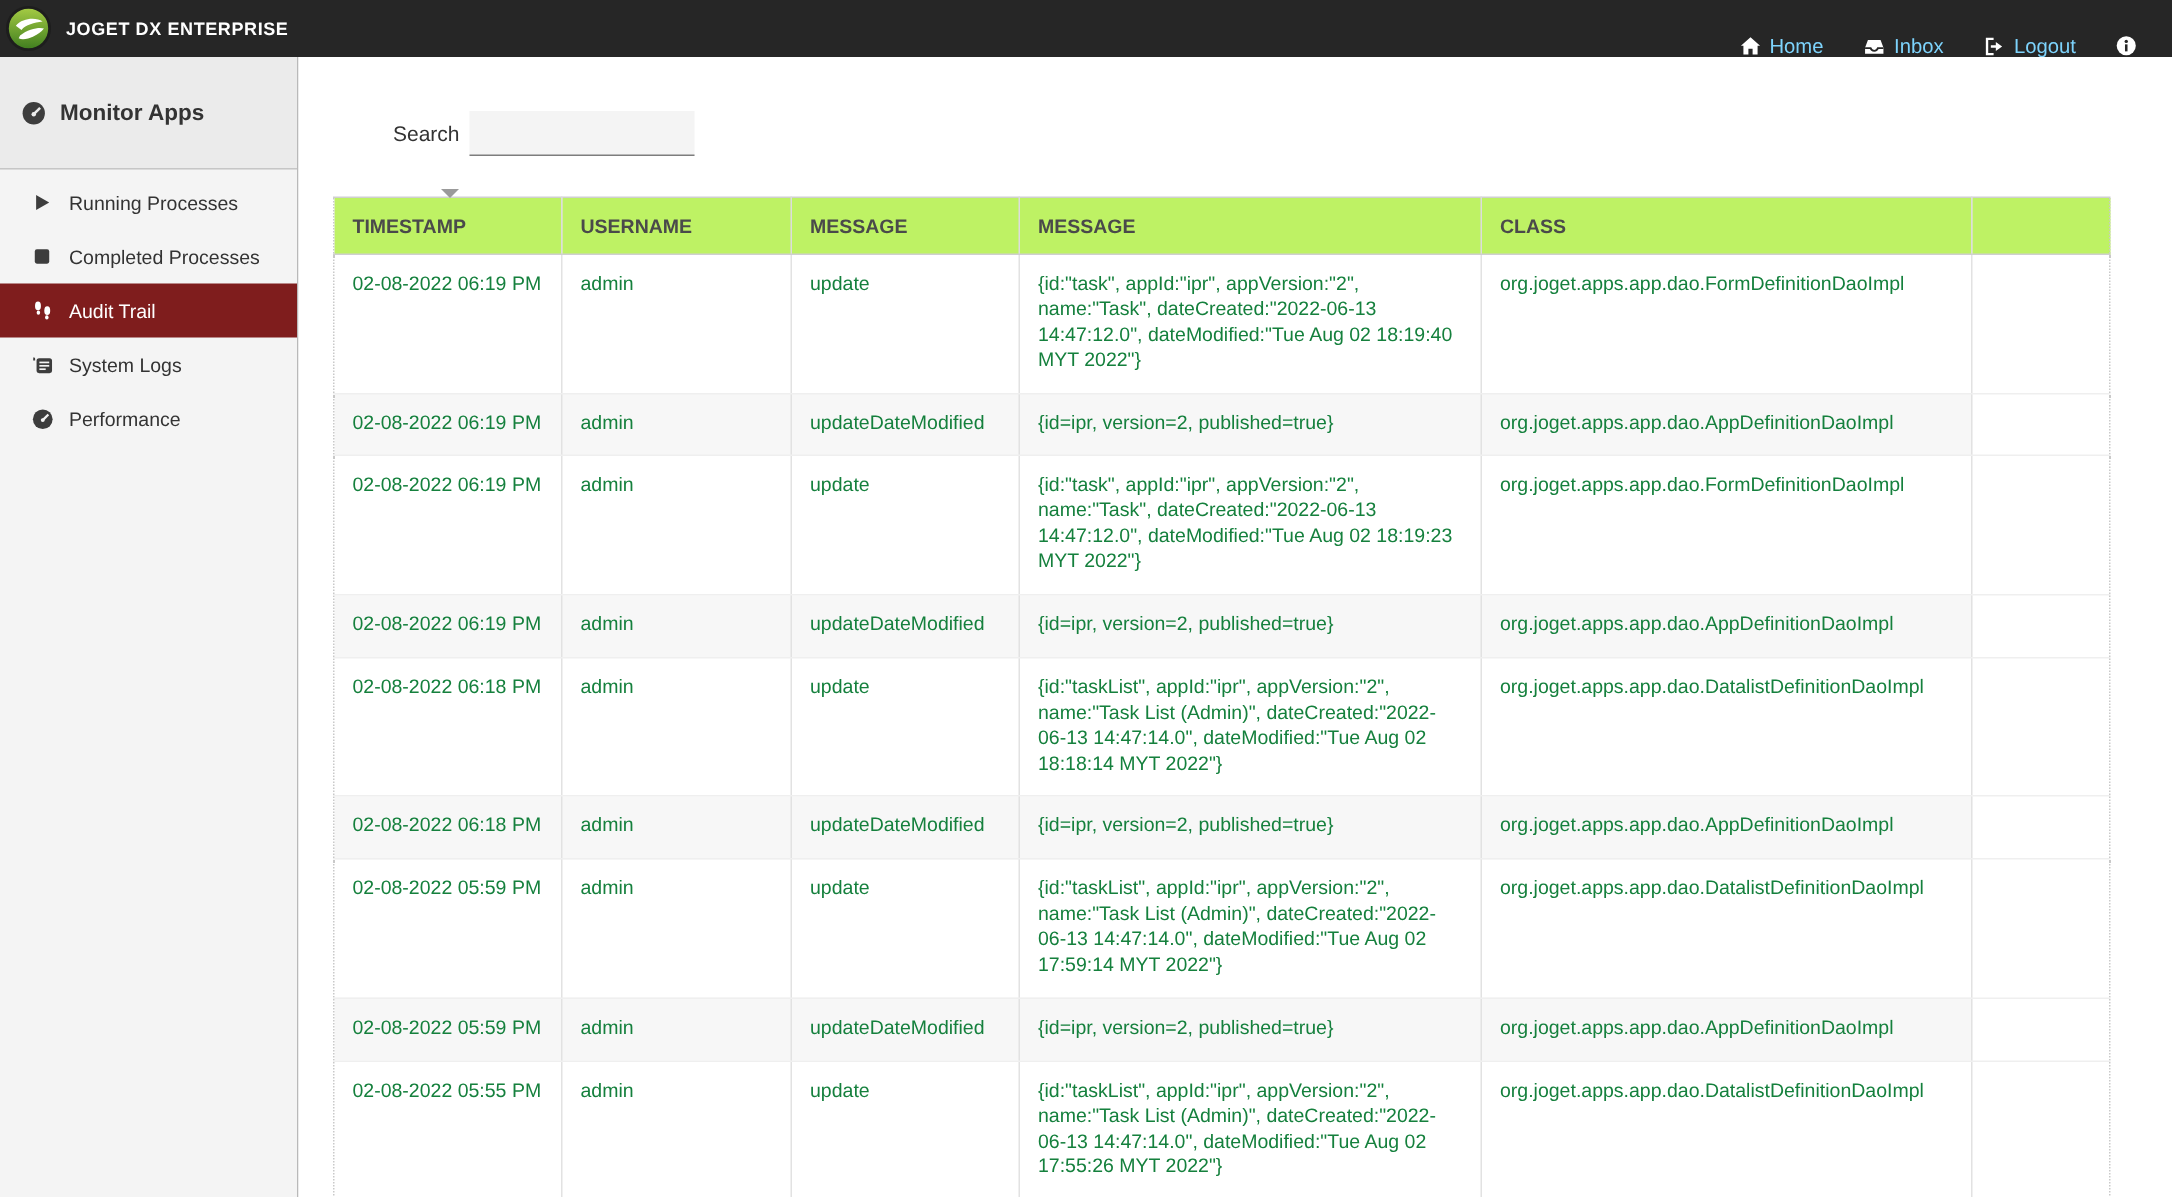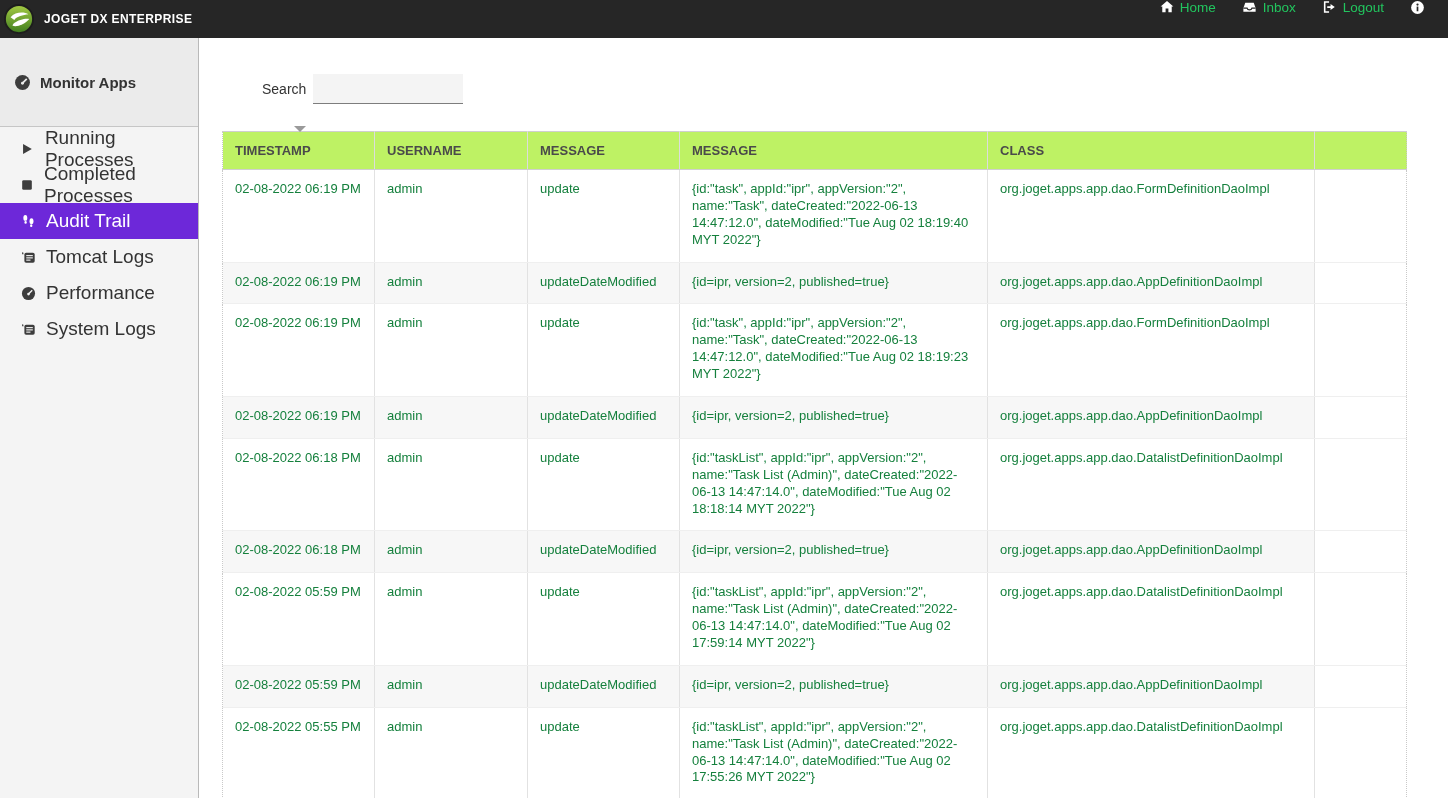--- a/index.html
+++ b/index.html
@@ -6,38 +6,38 @@
   html, body { width: 1448px; height: 798px; overflow: hidden; background: #fff;
     font-family: "Liberation Sans", sans-serif; }
 
   
   .navbar { height: 38px; background: #262626; display: flex; align-items: center;
     color: #fff; padding: 0 10px 0 4px; }
   .brand { display: flex; align-items: center; }
   .logo { width: 30px; height: 30px; display: block; }
   .brand-title { font-size: 12px; font-weight: bold; letter-spacing: .4px; margin-left: 10px; color: #fff; }
   .nav-right { margin-left: auto; display: flex; align-items: center; }
-  .nav-item { display: flex; align-items: flex-start; gap: 6px; color: #22c55e; font-size: 13.5px;
+  .nav-item { display: flex; align-items: flex-end; gap: 6px; color: #7dd3fc; font-size: 13.5px;
     padding: 0 13px; height: 38px; cursor: pointer; text-decoration: none; }
   .nav-item svg { display: block; }
 
   
   .shell { display: flex; height: 760px; }
 
   
   .sidebar { width: 199px; background: #f4f4f4; border-right: 1px solid #b9b9b9;
     flex: 0 0 199px; }
-  .sidebar-header { height: 89px; background: #ebebeb; border-bottom: 1px solid #c6c6c6;
+  .sidebar-header { height: 75px; background: #ebebeb; border-bottom: 1px solid #c6c6c6;
     display: flex; align-items: center; gap: 9px; padding: 0 14px; font-size: 15px;
     font-weight: bold; color: #333; }
   .side-nav { padding-top: 4px; }
   .side-item { height: 36px; display: flex; align-items: center; gap: 10px;
-    padding: 0 0 0 20px; font-size: 19px; color: #333; cursor: pointer; }
+    padding: 0 0 0 20px; font-size: 13px; color: #333; cursor: pointer; }
   .side-item .ic { width: 16px; height: 16px; display: flex; align-items: center; justify-content: center; }
-  .side-item.selected { background: #6d28d9; color: #fff; }
+  .side-item.selected { background: #7f1d1d; color: #fff; }
 
   
   .main { flex: 1; background: #fff; padding: 36px 0 0 23px; }
   .search-row { display: flex; align-items: center; font-size: 14px; color: #333; }
   .search-row label { margin-right: 7px; margin-left: 40px; }
   .search-input { width: 150px; height: 30px; background: #f4f4f4; border: none;
     border-bottom: 1px solid #7d7d7d; font-size: 13px; padding: 0 6px; outline: none;
     font-family: "Liberation Sans", sans-serif; color: #333; }
 
   .table-wrap { position: relative; margin-top: 27px; width: 1184px; }
@@ -150,43 +150,31 @@
       <div class="side-item">
         <span class="ic">
           <svg width="15" height="15" viewBox="0 0 16 16">
             <path d="M1.6 2.2 Q3 2.6 2.6 4.6 L1.2 4.6 Q1 3 1.6 2.2 Z" class="dark-ic"></path>
             <rect x="3.6" y="3" width="11" height="10.6" rx="1.8" class="dark-ic"></rect>
             <rect x="5.6" y="5.4" width="7" height="1.2" fill="#f4f4f4"></rect>
             <rect x="5.6" y="7.8" width="7" height="1.2" fill="#f4f4f4"></rect>
             <rect x="5.6" y="10.2" width="4.5" height="1.2" fill="#f4f4f4"></rect>
           </svg>
         </span>
-        <span>Tomcat Logs</span>
+        <span>System Logs</span>
       </div>
       <div class="side-item">
         <span class="ic">
           <svg width="15" height="15" viewBox="0 0 16 16">
             <circle cx="8" cy="8" r="7" class="dark-ic"></circle>
             <path d="M8 8.6 L12 4.6" stroke="#f4f4f4" stroke-width="1.6" fill="none"></path>
             <circle cx="8" cy="8.6" r="1.4" fill="#f4f4f4"></circle>
           </svg>
         </span>
         <span>Performance</span>
-      </div>
-      <div class="side-item">
-        <span class="ic">
-          <svg width="15" height="15" viewBox="0 0 16 16">
-            <path d="M1.6 2.2 Q3 2.6 2.6 4.6 L1.2 4.6 Q1 3 1.6 2.2 Z" class="dark-ic"></path>
-            <rect x="3.6" y="3" width="11" height="10.6" rx="1.8" class="dark-ic"></rect>
-            <rect x="5.6" y="5.4" width="7" height="1.2" fill="#f4f4f4"></rect>
-            <rect x="5.6" y="7.8" width="7" height="1.2" fill="#f4f4f4"></rect>
-            <rect x="5.6" y="10.2" width="4.5" height="1.2" fill="#f4f4f4"></rect>
-          </svg>
-        </span>
-        <span>System Logs</span>
       </div>
     </div>
   </div>
 
   <div class="main">
     <div class="search-row">
       <label>Search</label>
       <input class="search-input" type="text" value="" style="">
     </div>
 

